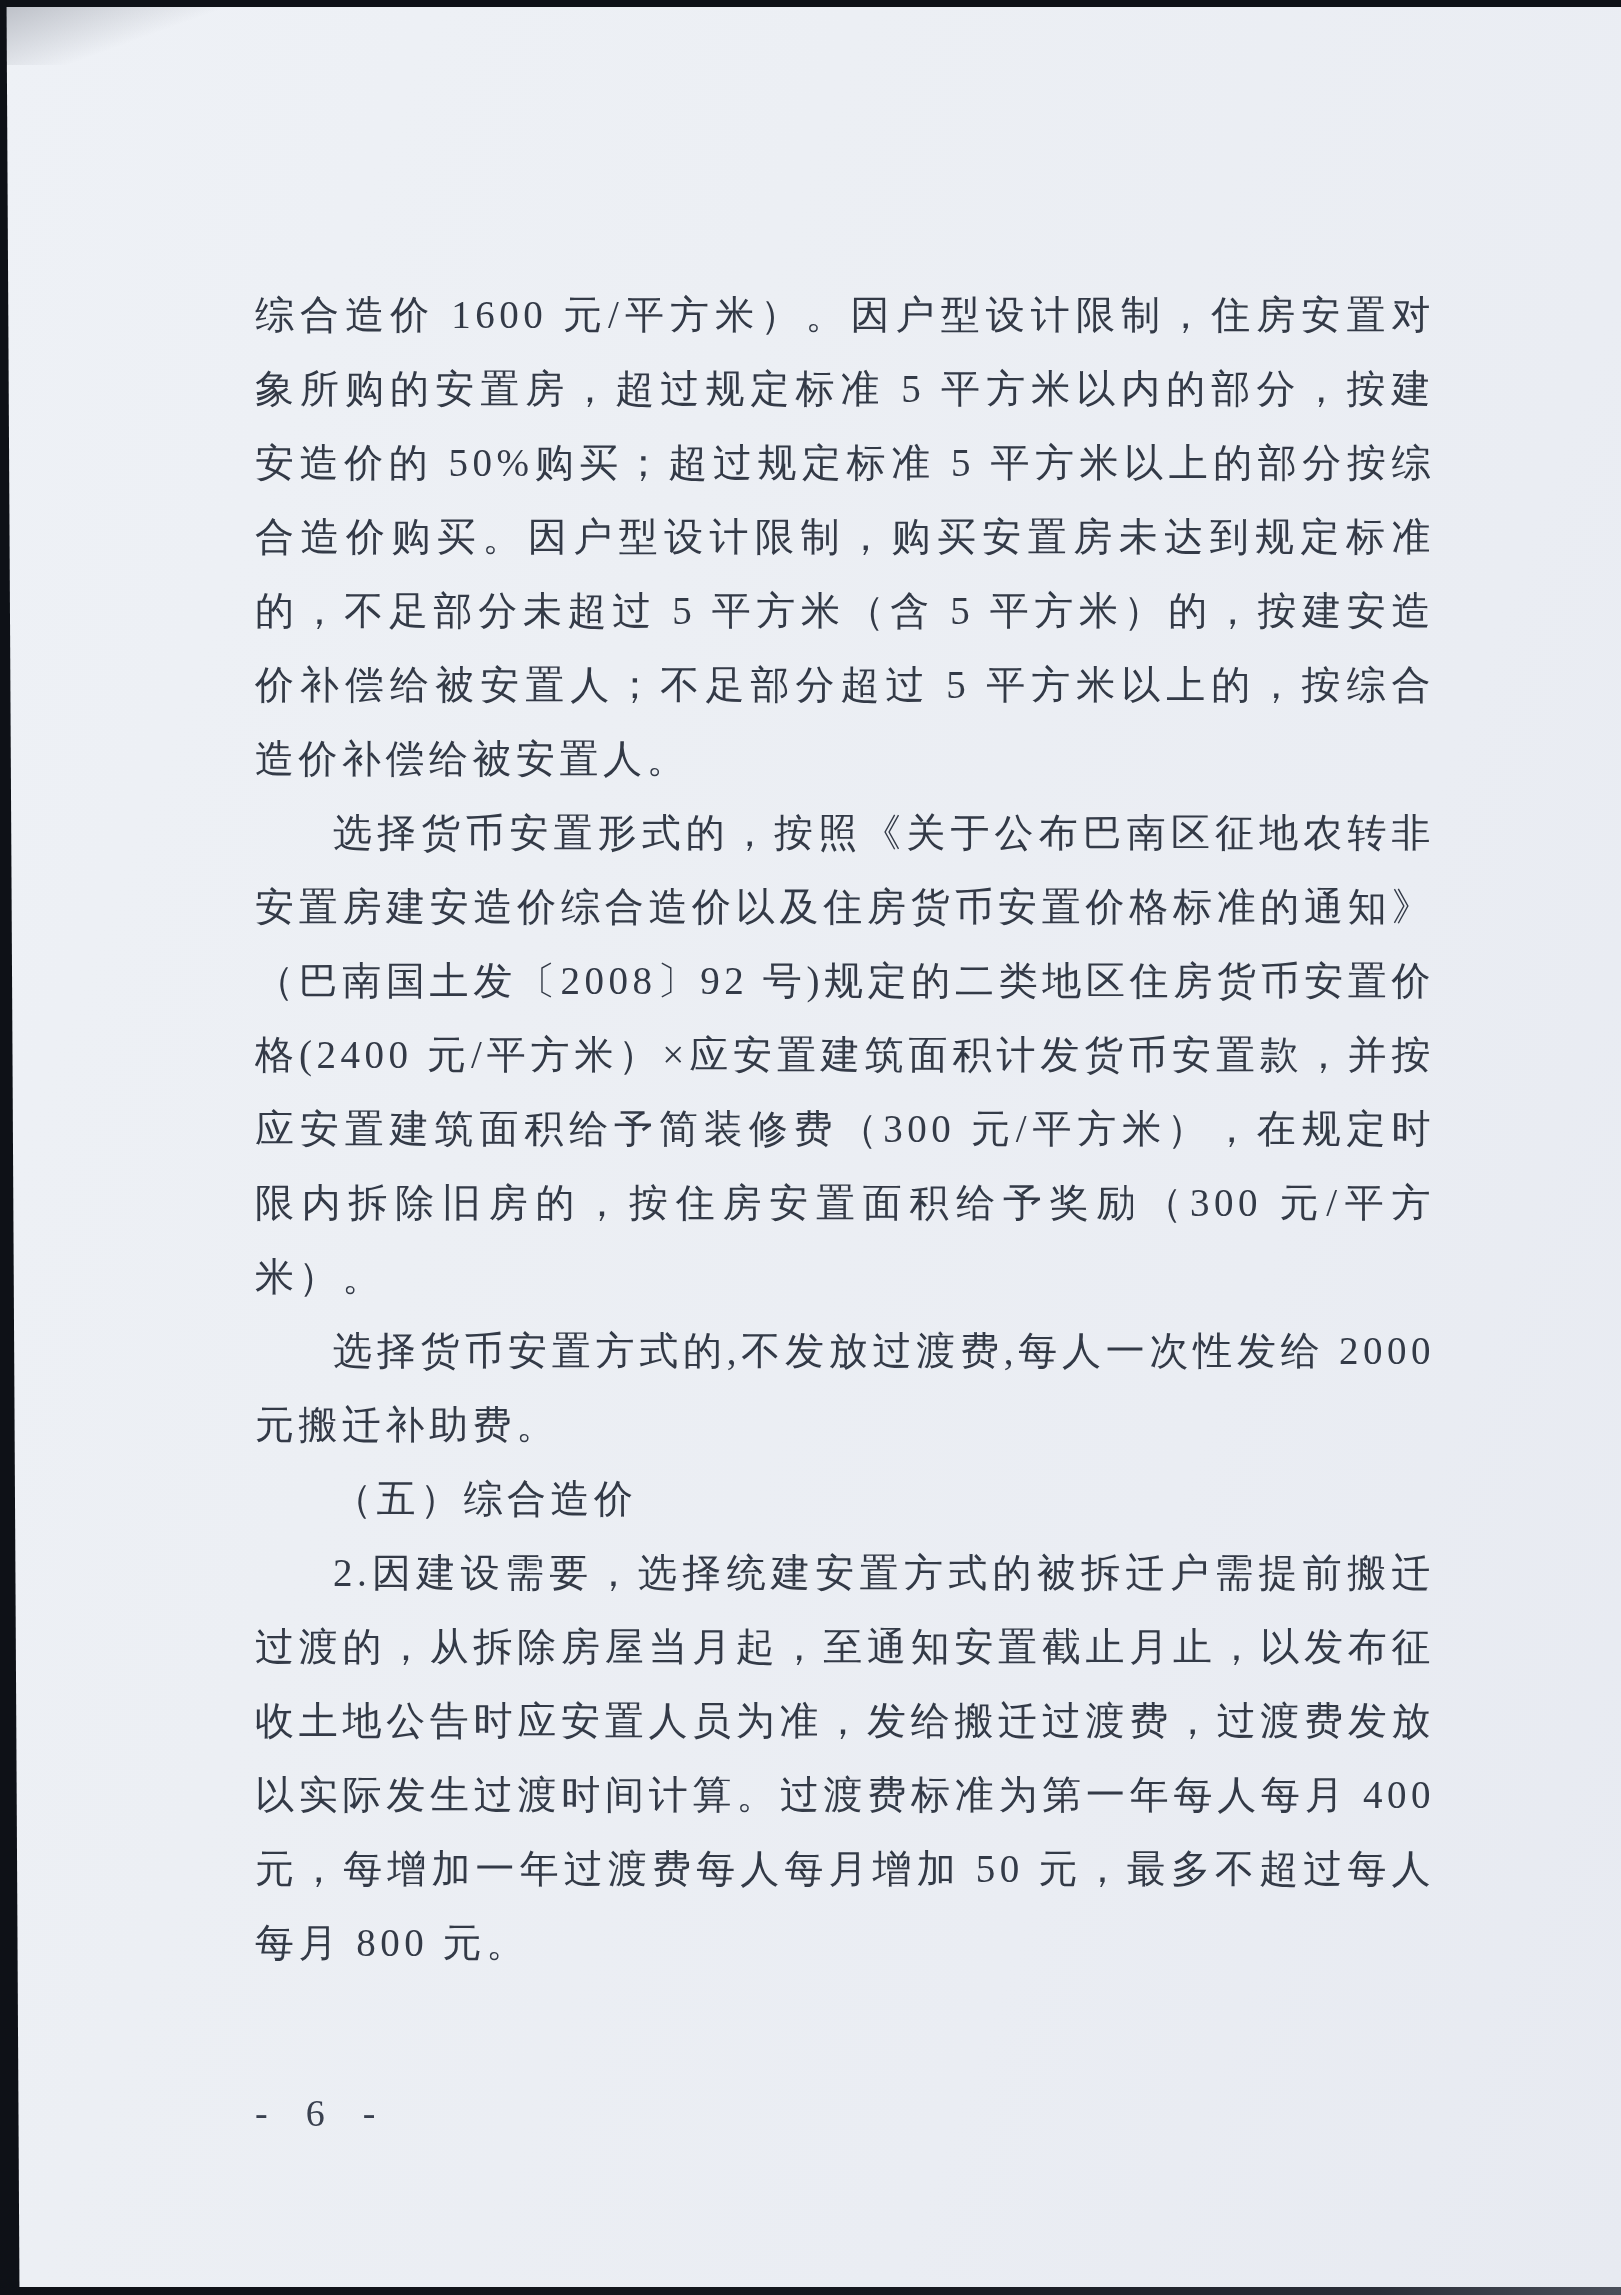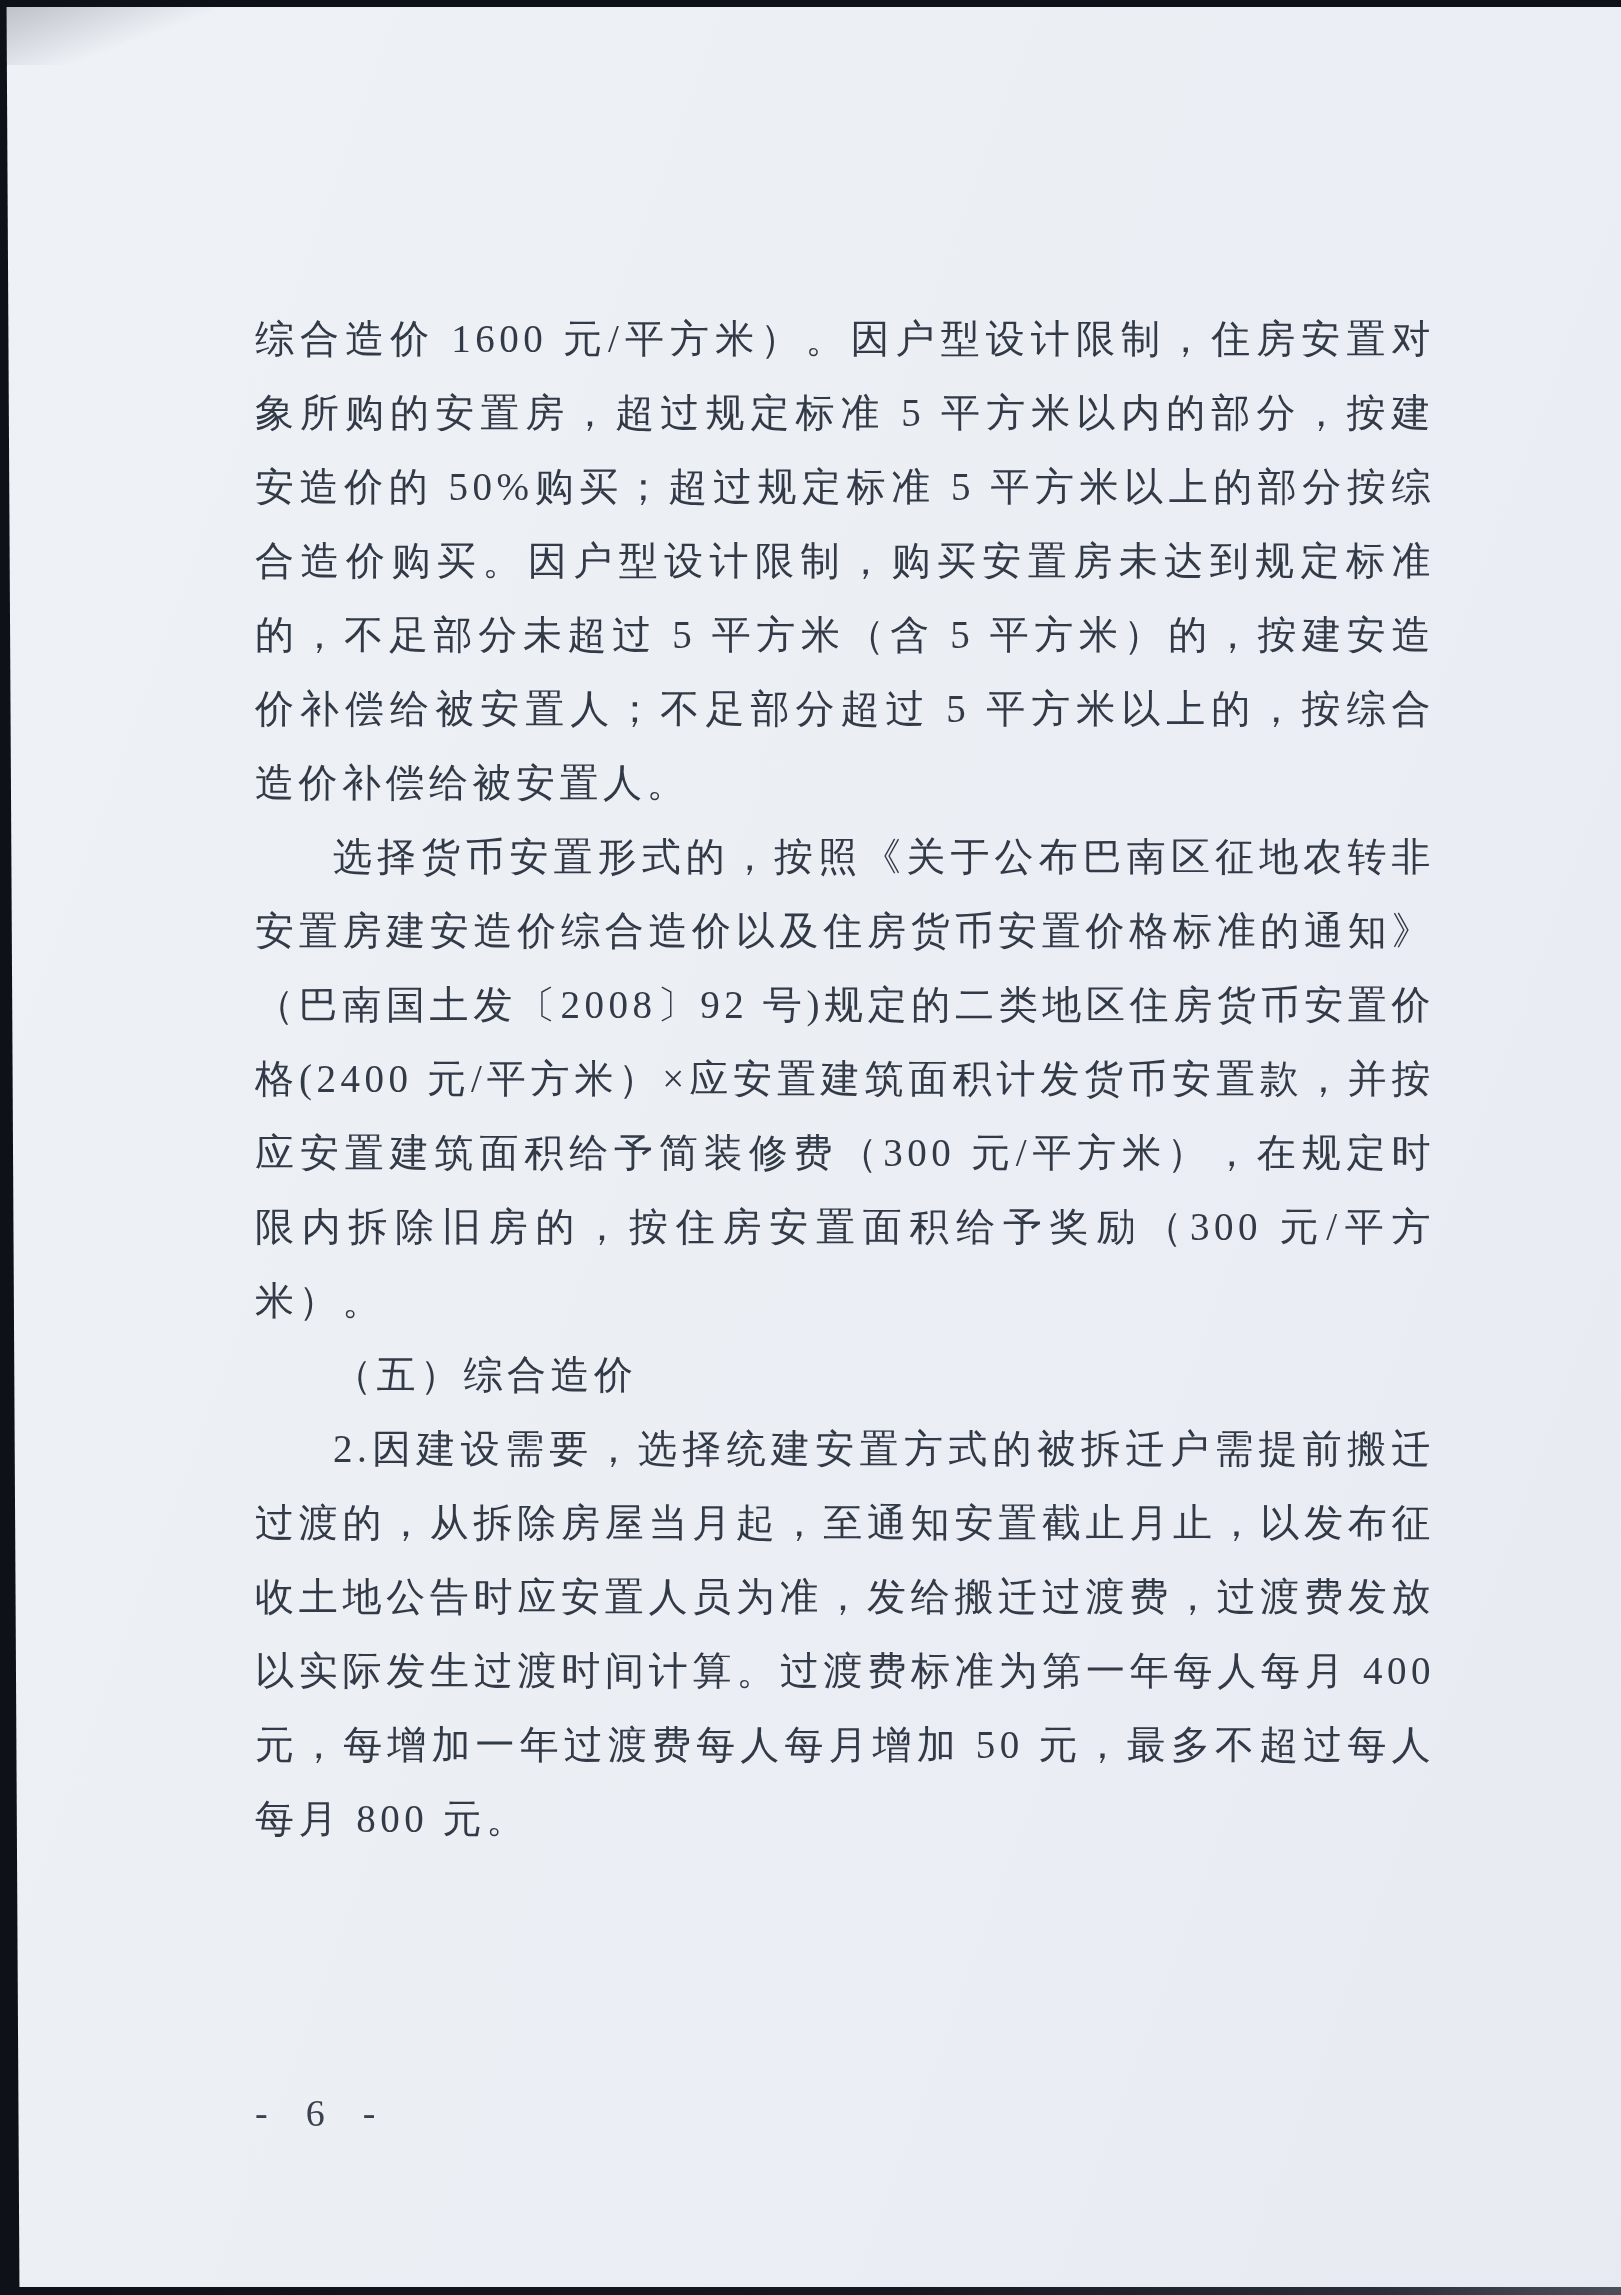--- a/index.html
+++ b/index.html
@@ -45,21 +45,21 @@
     top: 7.1px; left: 0;
     width: 221px; height: 58px;
     background: linear-gradient(160deg, rgba(40,45,60,0.25), rgba(40,45,60,0) 60%);
     pointer-events: none;
   }
   
   .doc-body {
     position: absolute;
     left: 255px;
     right: 187px;
-    top: 302px;
+    top: 278px;
     color: #333a47;
     font-size: 39px;
     line-height: 74px;
     letter-spacing: 4.5px;
     text-align: justify;
     text-justify: inter-ideograph;
   }
   .doc-body p {
     margin: 0;
     padding: 0;
@@ -79,20 +79,21 @@
 </style>
 </head>
 <body>
 
 <div class="paper">
   <div class="edge-corner-shade"></div>
 
   <div class="doc-body">
     <p class="para">综合造价 1600 元/平方米）。因户型设计限制，住房安置对象所购的安置房，超过规定标准 5 平方米以内的部分，按建安造价的 50%购买；超过规定标准 5 平方米以上的部分按综合造价购买。因户型设计限制，购买安置房未达到规定标准的，不足部分未超过 5 平方米（含 5 平方米）的，按建安造价补偿给被安置人；不足部分超过 5 平方米以上的，按综合造价补偿给被安置人。</p>
     <p class="para indent">选择货币安置形式的，按照《关于公布巴南区征地农转非安置房建安造价综合造价以及住房货币安置价格标准的通知》（巴南国土发〔2008〕92 号)规定的二类地区住房货币安置价格(2400 元/平方米）×应安置建筑面积计发货币安置款，并按应安置建筑面积给予简装修费（300 元/平方米），在规定时限内拆除旧房的，按住房安置面积给予奖励（300 元/平方米）。</p>
+    <p class="para indent">选择货币安置方式的,不发放过渡费,每人一次性发给 2000 元搬迁补助费。</p>
     <p class="para indent">（五）综合造价</p>
     <p class="para indent">2.因建设需要，选择统建安置方式的被拆迁户需提前搬迁过渡的，从拆除房屋当月起，至通知安置截止月止，以发布征收土地公告时应安置人员为准，发给搬迁过渡费，过渡费发放以实际发生过渡时间计算。过渡费标准为第一年每人每月 400 元，每增加一年过渡费每人每月增加 50 元，最多不超过每人每月 800 元。</p>
   </div>
 
   <div class="page-number">- 6 -</div>
 </div>
 
 <div class="edge-top"></div>
 <div class="edge-left"></div>
 <div class="edge-bottom"></div>

